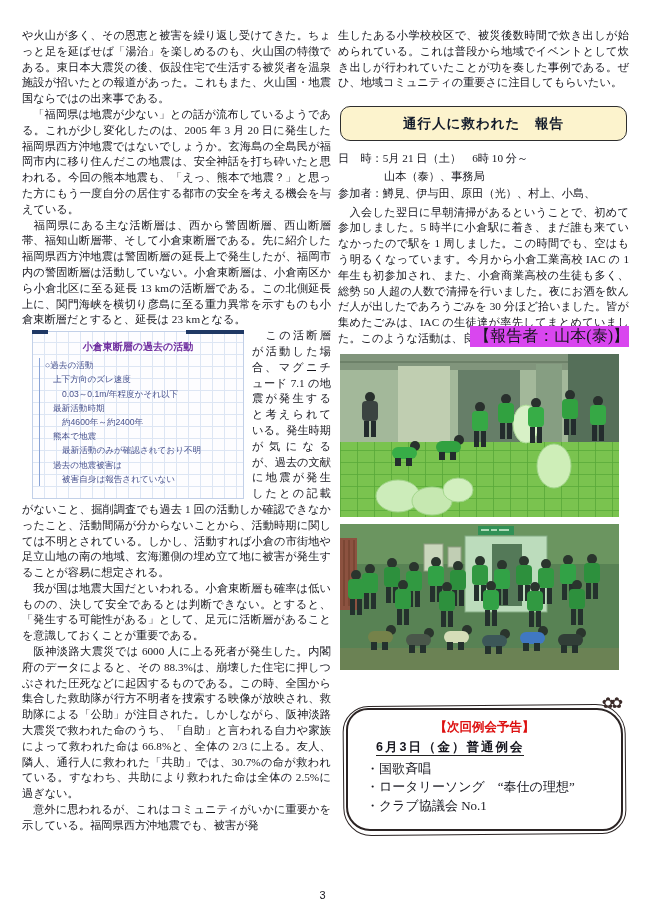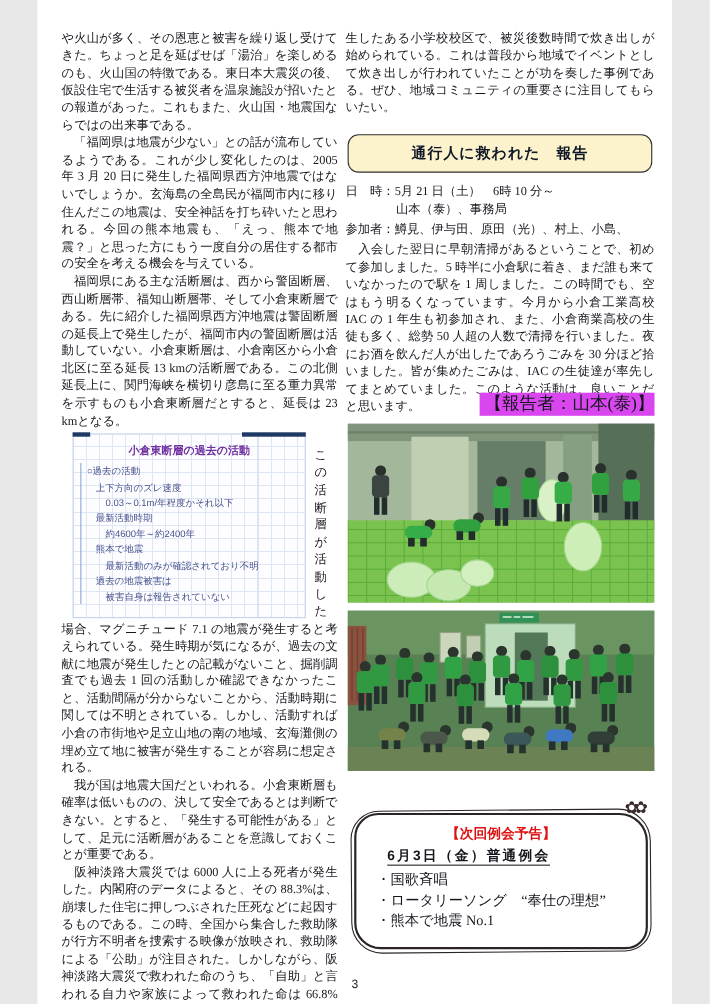--- a/index.html
+++ b/index.html
@@ -4,21 +4,21 @@
 <style>
   :root{
     --accent-red:#dd1111;
     --report-box-bg:#fcf3cd;
     --fault-purple:#7030a0;
     --fault-blue:#46508c;
     --ink:#16161e;
   }
   html,body{margin:0;padding:0;background:#e8e8e8;}
   .page{
-    position:relative;width:577px;height:913px;background:#ffffff;
+    position:relative;width:645px;height:913px;background:#ffffff;
     margin:0 auto;overflow:hidden;
     font-family:"Liberation Serif","DejaVu Serif",serif;color:var(--ink);
   }
   .cols{display:flex;padding:28px 16px 0 22px;gap:7px;}
   .col-left{width:309px;}
   .col-right{width:291px;}
   p.body{margin:0;font-size:11.2px;line-height:15.8px;text-align:justify;}
   
   .fault-box{
     position:relative;float:left;width:212px;height:168px;margin:3px 8px 2px 10px;
@@ -218,20 +218,20 @@
 
       <div class="announce">
         <div class="announce-flowers">✿✿</div>
         <p class="announce-title">【次回例会予告】</p>
         <p class="announce-heading">
           <span>6月3日（金）普通例会</span>
         </p>
         <div class="announce-items">
           <div>・国歌斉唱</div>
           <div>・ロータリーソング　“奉仕の理想”</div>
-          <div>・熊本で地震 No.1</div>
+          <div>・クラブ協議会 No.1</div>
         </div>
       </div>
     </div>
   </div>
 
   <div class="page-number">3</div>
 </div>
 
 </body></html>

